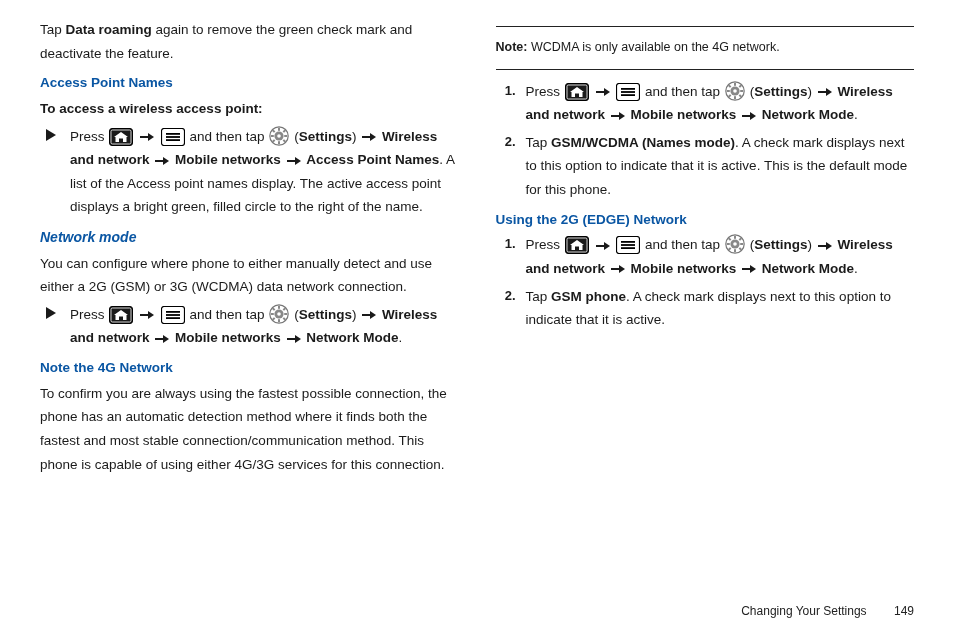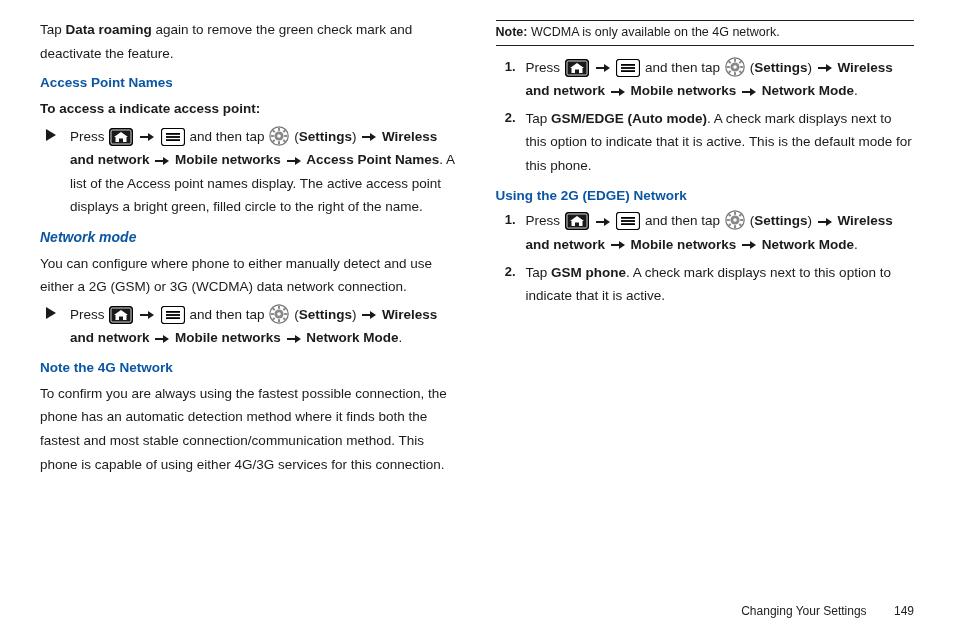--- a/index.html
+++ b/index.html
@@ -39,22 +39,22 @@
     color: #0a56a3;
     font-weight: bold;
     font-style: italic;
     font-size: 14px;
     margin: 6px 0 2px 0;
   }
   .bold { font-weight: bold; }
   .note {
     border-top: 1px solid #222;
     border-bottom: 1px solid #222;
-    padding: 3px 0;
-    margin: 2px 0 10px 0;
+    padding: 12px 0;
+    margin: 8px 0 10px 0;
     font-size: 12.5px;
     line-height: 1.4;
   }
   .list {
     display: flex;
     margin: 2px 0 4px 0;
   }
   .list .marker {
     width: 30px;
     flex: 0 0 30px;
@@ -136,21 +136,21 @@
   <div class="columns">
 
     <div class="col">
 
       <div class="p indent-1">
         <span>Tap </span><span class="bold">Data roaming</span><span> again to remove the green check mark and deactivate the feature.</span>
       </div>
 
       <div class="h-blue">Access Point Names</div>
 
-      <div class="p indent-2 bold">To access a indicate access point:</div>
+      <div class="p indent-2 bold">To access a wireless access point:</div>
 
       <div class="list">
         <div class="marker marker-tri">
             <svg width="10" height="12">
               <use href="#tri-icon"></use>
             </svg>
           </div>
         <div class="body">
           <span>Press </span>
           <span class="icon"><svg width="24" height="18">
@@ -265,21 +265,21 @@
           <span class="arrow"><svg width="14" height="10">
                 <use href="#arrow-icon"></use>
               </svg></span>
           <span class="bold">Network Mode</span><span>.</span>
         </div>
       </div>
 
       <div class="list">
         <div class="marker">2.</div>
         <div class="body">
-          <span>Tap </span><span class="bold">GSM/EDGE (Auto mode)</span><span>. A check mark displays next to this option to indicate that it is active. This is the default mode for this phone.</span>
+          <span>Tap </span><span class="bold">GSM/WCDMA (Names mode)</span><span>. A check mark displays next to this option to indicate that it is active. This is the default mode for this phone.</span>
         </div>
       </div>
 
       <div class="h-blue">Using the 2G (EDGE) Network</div>
 
 
       <div class="list">
         <div class="marker">1.</div>
         <div class="body">
           <span>Press </span>

